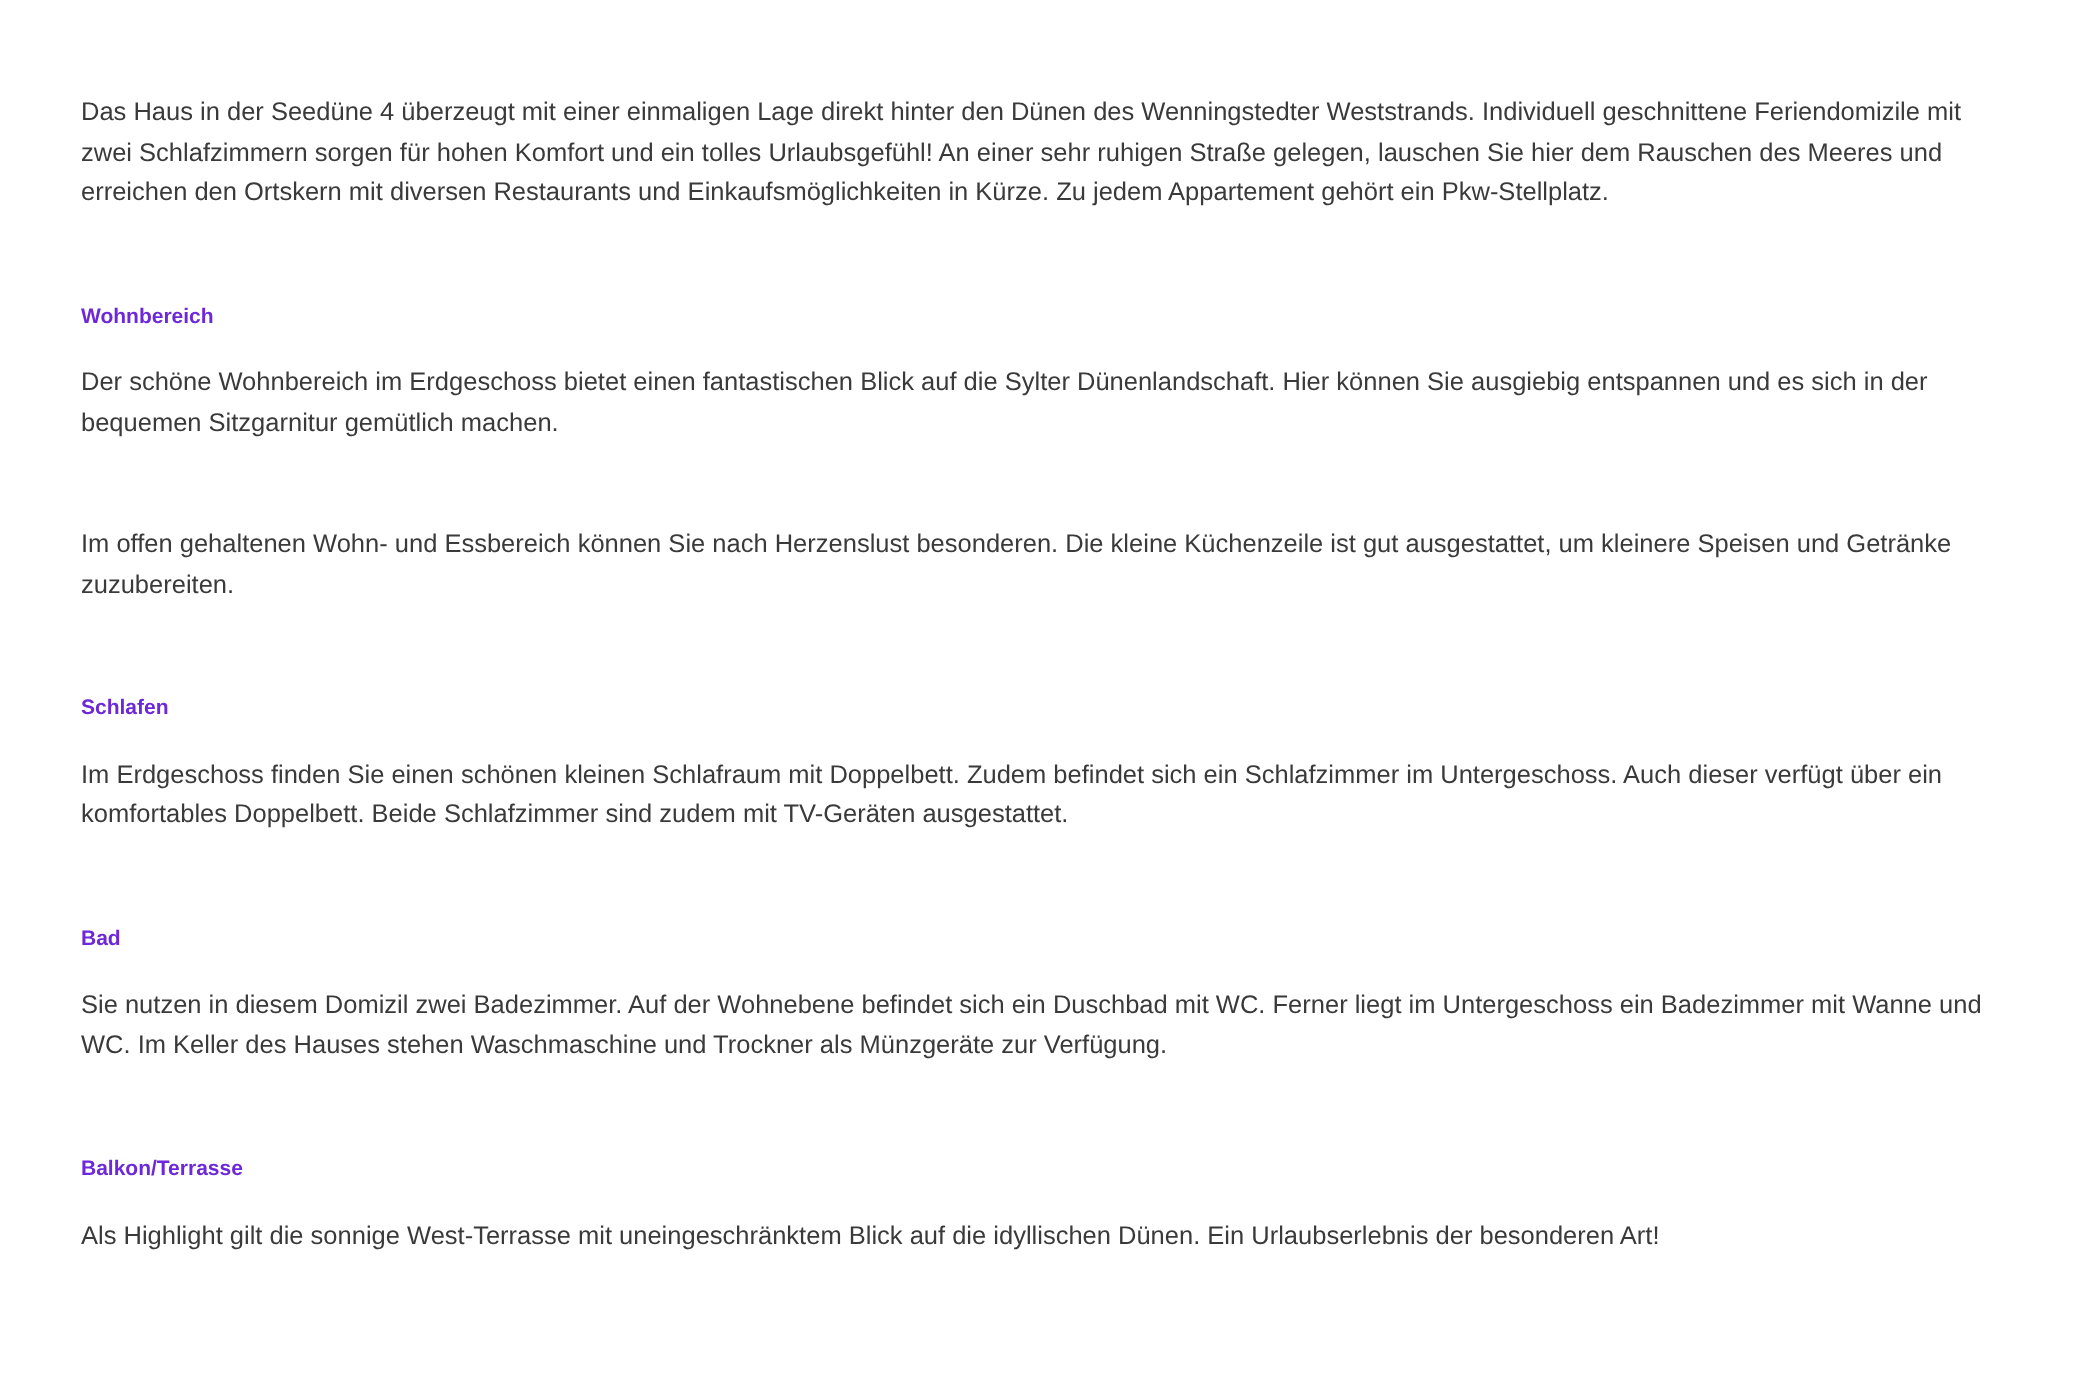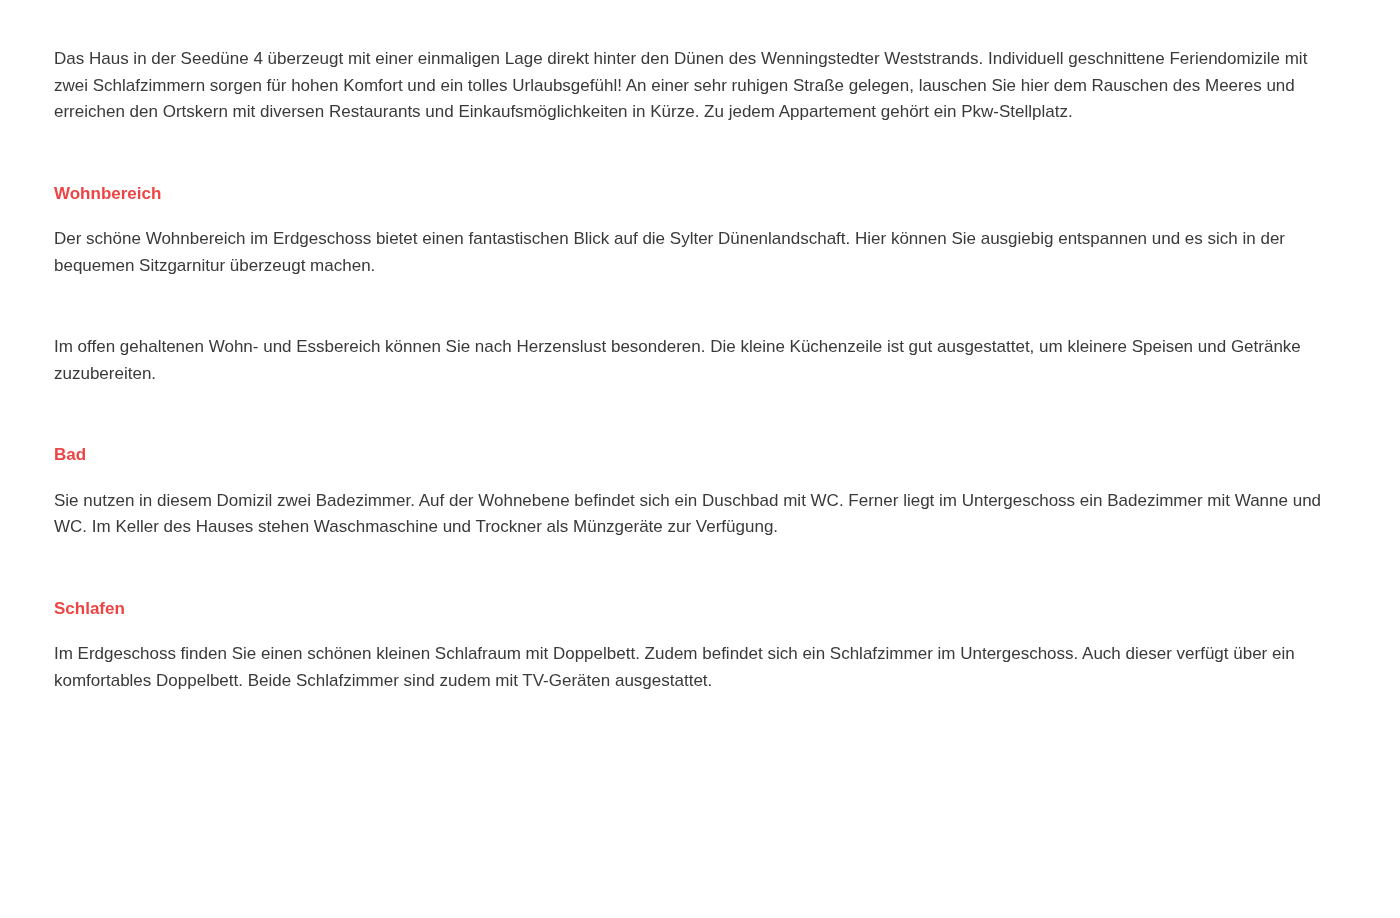--- a/index.html
+++ b/index.html
@@ -5,64 +5,68 @@
   html, body {
     margin: 0;
     padding: 0;
     background: #ffffff;
   }
   .doc-page {
     width: 1400px;
     height: 918px;
     box-sizing: border-box;
     background: #ffffff;
-    padding: 46px 55px 30px 54px;
+    padding: 62px 55px 30px 54px;
     font-family: "Liberation Sans", sans-serif;
     font-size: 17px;
     line-height: 26.5px;
     color: #3a3a3a;
     overflow: hidden;
   }
   .intro-paragraph {
     margin: 0;
   }
   .doc-section {
     margin-top: 55px;
   }
   .section-heading {
     margin: 0;
-    font-size: 17px;
+    font-size: 14px;
     line-height: 26.5px;
     font-weight: 700;
-    color: #ef4444;
+    color: #6d28d9;
   }
   .section-paragraph {
     margin: 19px 0 0 0;
   }
 </style>
 </head>
 <body>
 
 <div class="doc-page">
 
   <p class="intro-paragraph">Das Haus in der Seedüne 4 überzeugt mit einer einmaligen Lage direkt hinter den Dünen des Wenningstedter Weststrands. Individuell geschnittene Feriendomizile mit zwei Schlafzimmern sorgen für hohen Komfort und ein tolles Urlaubsgefühl! An einer sehr ruhigen Straße gelegen, lauschen Sie hier dem Rauschen des Meeres und erreichen den Ortskern mit diversen Restaurants und Einkaufsmöglichkeiten in Kürze. Zu jedem Appartement gehört ein Pkw-Stellplatz.</p>
 
   <div class="doc-section">
     <h3 class="section-heading">Wohnbereich</h3>
-    <p class="section-paragraph">Der schöne Wohnbereich im Erdgeschoss bietet einen fantastischen Blick auf die Sylter Dünenlandschaft. Hier können Sie ausgiebig entspannen und es sich in der bequemen Sitzgarnitur überzeugt machen.</p>
+    <p class="section-paragraph">Der schöne Wohnbereich im Erdgeschoss bietet einen fantastischen Blick auf die Sylter Dünenlandschaft. Hier können Sie ausgiebig entspannen und es sich in der bequemen Sitzgarnitur gemütlich machen.</p>
   </div>
 
   <div class="doc-section">
     <p class="section-paragraph">Im offen gehaltenen Wohn- und Essbereich können Sie nach Herzenslust besonderen. Die kleine Küchenzeile ist gut ausgestattet, um kleinere Speisen und Getränke zuzubereiten.</p>
+  </div>
+
+  <div class="doc-section">
+    <h3 class="section-heading">Schlafen</h3>
+    <p class="section-paragraph">Im Erdgeschoss finden Sie einen schönen kleinen Schlafraum mit Doppelbett. Zudem befindet sich ein Schlafzimmer im Untergeschoss. Auch dieser verfügt über ein komfortables Doppelbett. Beide Schlafzimmer sind zudem mit TV-Geräten ausgestattet.</p>
   </div>
 
   <div class="doc-section">
     <h3 class="section-heading">Bad</h3>
     <p class="section-paragraph">Sie nutzen in diesem Domizil zwei Badezimmer. Auf der Wohnebene befindet sich ein Duschbad mit WC. Ferner liegt im Untergeschoss ein Badezimmer mit Wanne und WC. Im Keller des Hauses stehen Waschmaschine und Trockner als Münzgeräte zur Verfügung.</p>
   </div>
 
   <div class="doc-section">
-    <h3 class="section-heading">Schlafen</h3>
-    <p class="section-paragraph">Im Erdgeschoss finden Sie einen schönen kleinen Schlafraum mit Doppelbett. Zudem befindet sich ein Schlafzimmer im Untergeschoss. Auch dieser verfügt über ein komfortables Doppelbett. Beide Schlafzimmer sind zudem mit TV-Geräten ausgestattet.</p>
+    <h3 class="section-heading">Balkon/Terrasse</h3>
+    <p class="section-paragraph">Als Highlight gilt die sonnige West-Terrasse mit uneingeschränktem Blick auf die idyllischen Dünen. Ein Urlaubserlebnis der besonderen Art!</p>
   </div>
-
 
 </div>
 
 </body></html>

